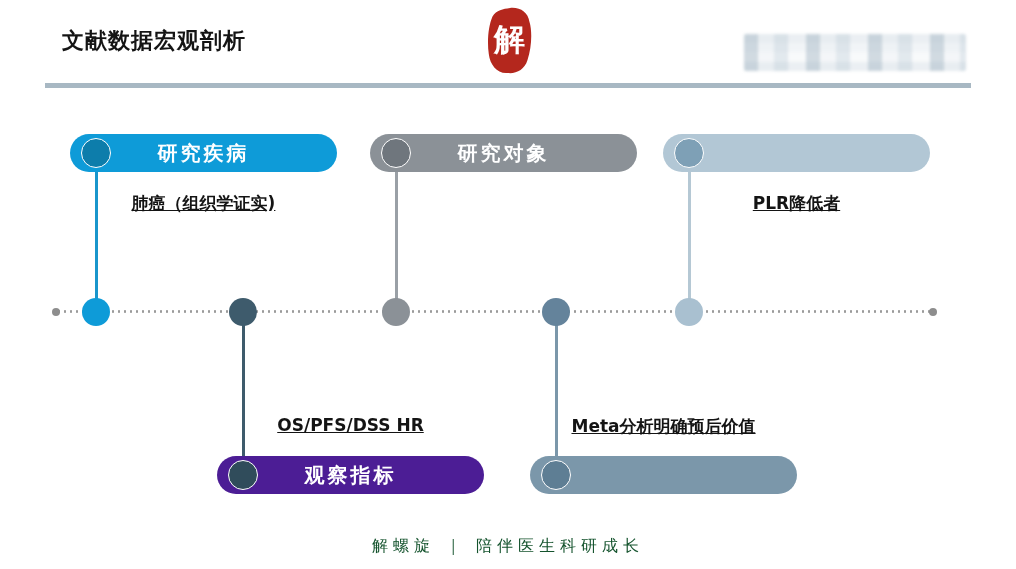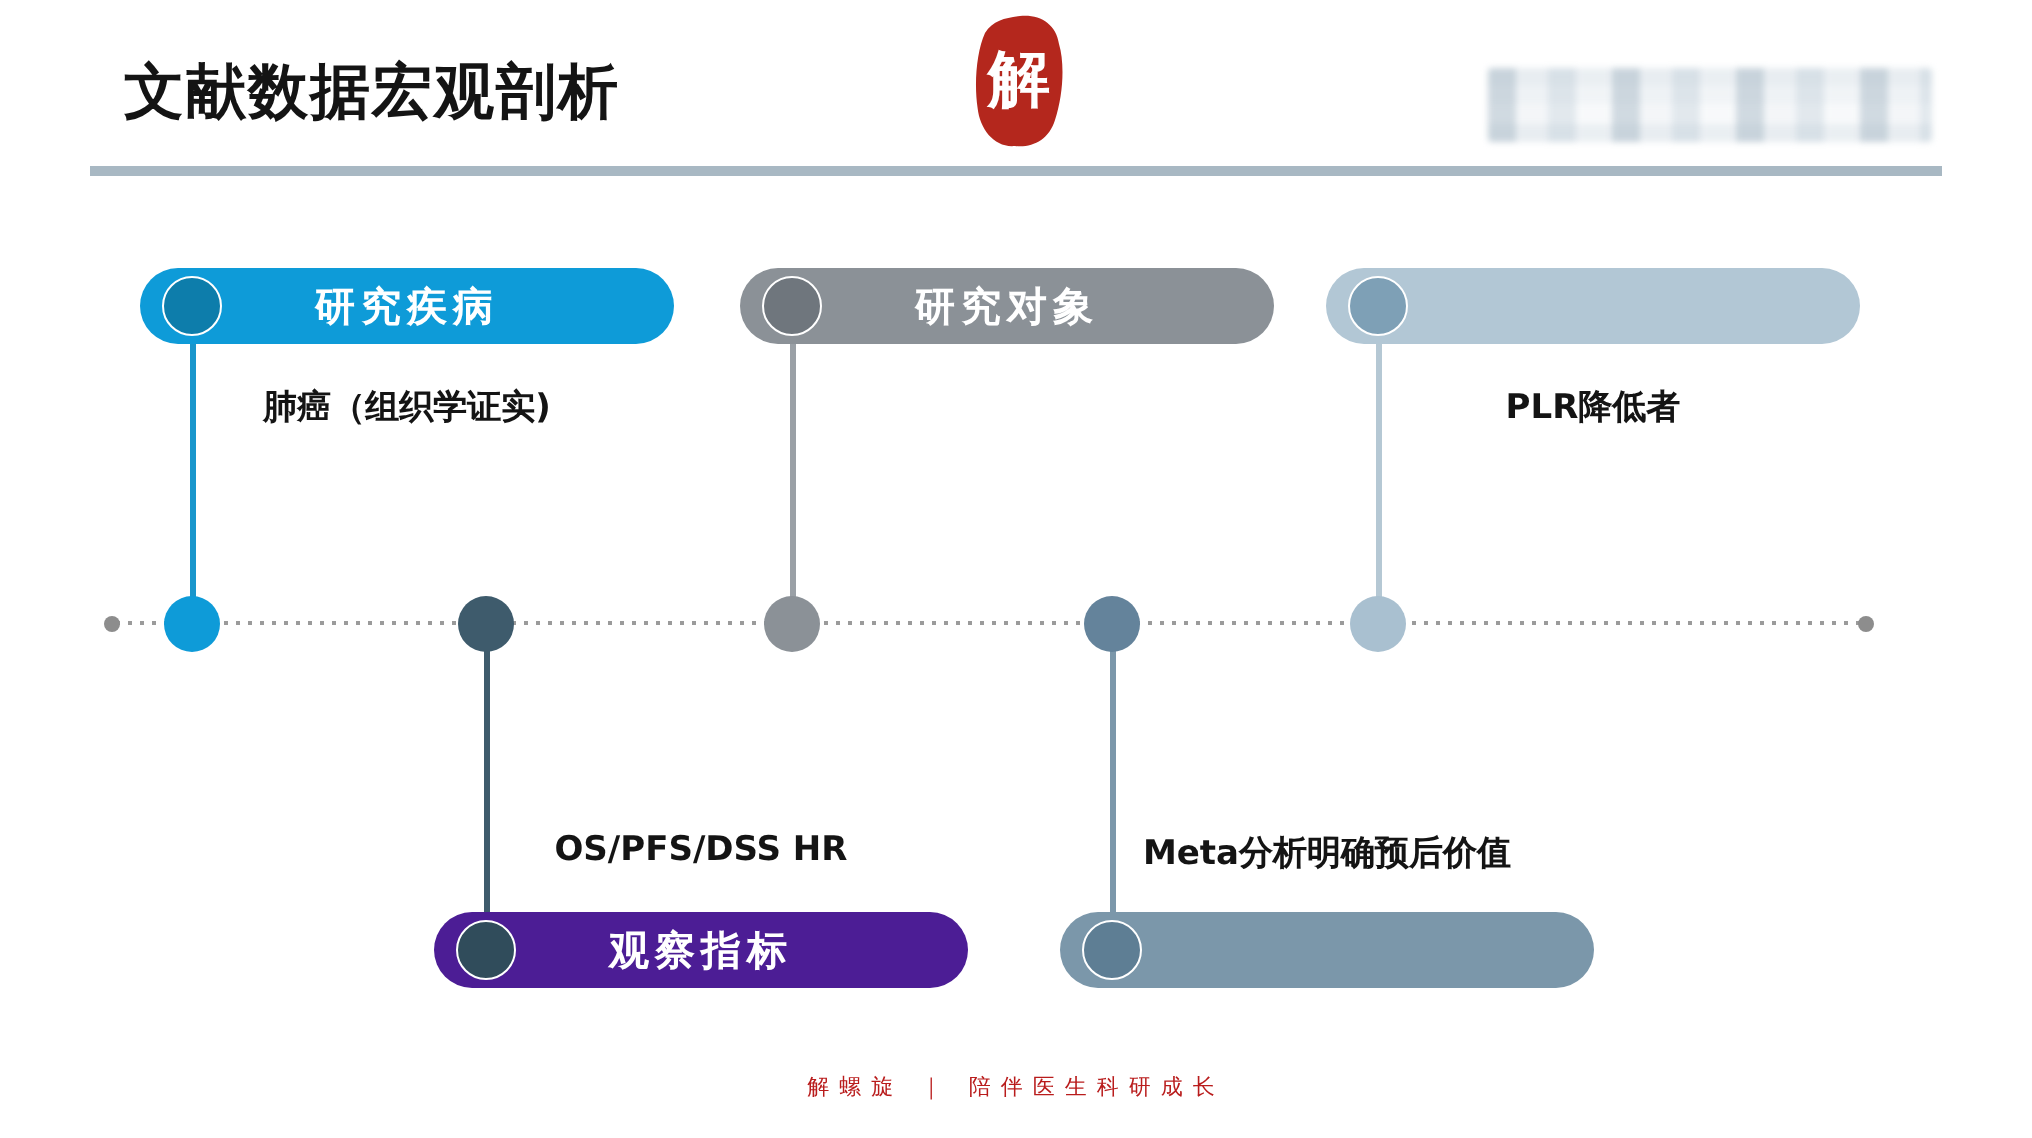--- a/index.html
+++ b/index.html
@@ -1,21 +1,21 @@
 <!DOCTYPE html>
 <html><head>
 <meta charset="utf-8">
 <style>
   html,body{margin:0;padding:0;background:#ffffff;}
   .slide{
     position:relative;width:1016px;height:569px;background:#ffffff;
     font-family:"DejaVu Sans","Liberation Sans",sans-serif;overflow:hidden;
   }
   .title{
-    position:absolute;left:62px;top:26px;font-size:30px;font-weight:bold;
+    position:absolute;left:62px;top:26px;font-size:22px;font-weight:bold;
     color:#141414;letter-spacing:1px;white-space:nowrap;text-align:center;
   }
   .seal{position:absolute;left:486px;top:7px;width:47px;height:67px;}
   .watermark{
     position:absolute;left:744px;top:34px;width:222px;height:37px;border-radius:2px;
     background:
       repeating-linear-gradient(90deg, rgba(176,192,204,0.55) 0 14px, rgba(236,240,244,0.35) 14px 30px, rgba(203,215,224,0.50) 30px 44px, rgba(246,248,250,0.30) 44px 62px),
       repeating-linear-gradient(0deg, rgba(190,204,214,0.40) 0 9px, rgba(240,243,246,0.45) 9px 19px, rgba(214,223,230,0.40) 19px 28px);
     filter:blur(1.5px);
   }
@@ -24,33 +24,33 @@
     position:absolute;width:267px;height:38px;border-radius:19px;
     display:flex;align-items:center;justify-content:center;
   }
   .pill-label{color:#ffffff;font-size:20px;font-weight:bold;letter-spacing:3px;white-space:nowrap;}
   .pill-circle{
     position:absolute;left:11px;top:4px;width:30px;height:30px;border-radius:50%;
     border:1.5px solid #ffffff;box-sizing:border-box;
   }
   .detail{
     position:absolute;width:267px;text-align:center;font-size:17px;font-weight:bold;
-    color:#141414;white-space:nowrap;
+    color:#141414;white-space:nowrap;text-decoration:underline;
   }
   .vline{position:absolute;width:3px;border-radius:1.5px;}
   .tdot{position:absolute;width:28px;height:28px;border-radius:50%;top:298px;z-index:3;}
   .dotline{
     position:absolute;left:56px;top:310px;width:874px;height:3px;z-index:1;
     background-image:radial-gradient(circle, #9b9b9b 1.1px, rgba(0,0,0,0) 1.2px);
     background-size:6px 3px;background-repeat:repeat-x;
   }
   .enddot{position:absolute;width:8px;height:8px;border-radius:50%;top:308px;z-index:2;}
   .footer{
     position:absolute;left:0;top:536px;width:1016px;text-align:center;
-    font-size:11px;color:#b91c1c;letter-spacing:5px;white-space:nowrap;
+    font-size:16px;color:#14532d;letter-spacing:5px;white-space:nowrap;
   }
 </style>
 </head>
 <body>
 
 <div class="slide">
 
   <div class="title">文献数据宏观剖析</div>
 
   <svg class="seal" viewBox="0 0 47 67">

